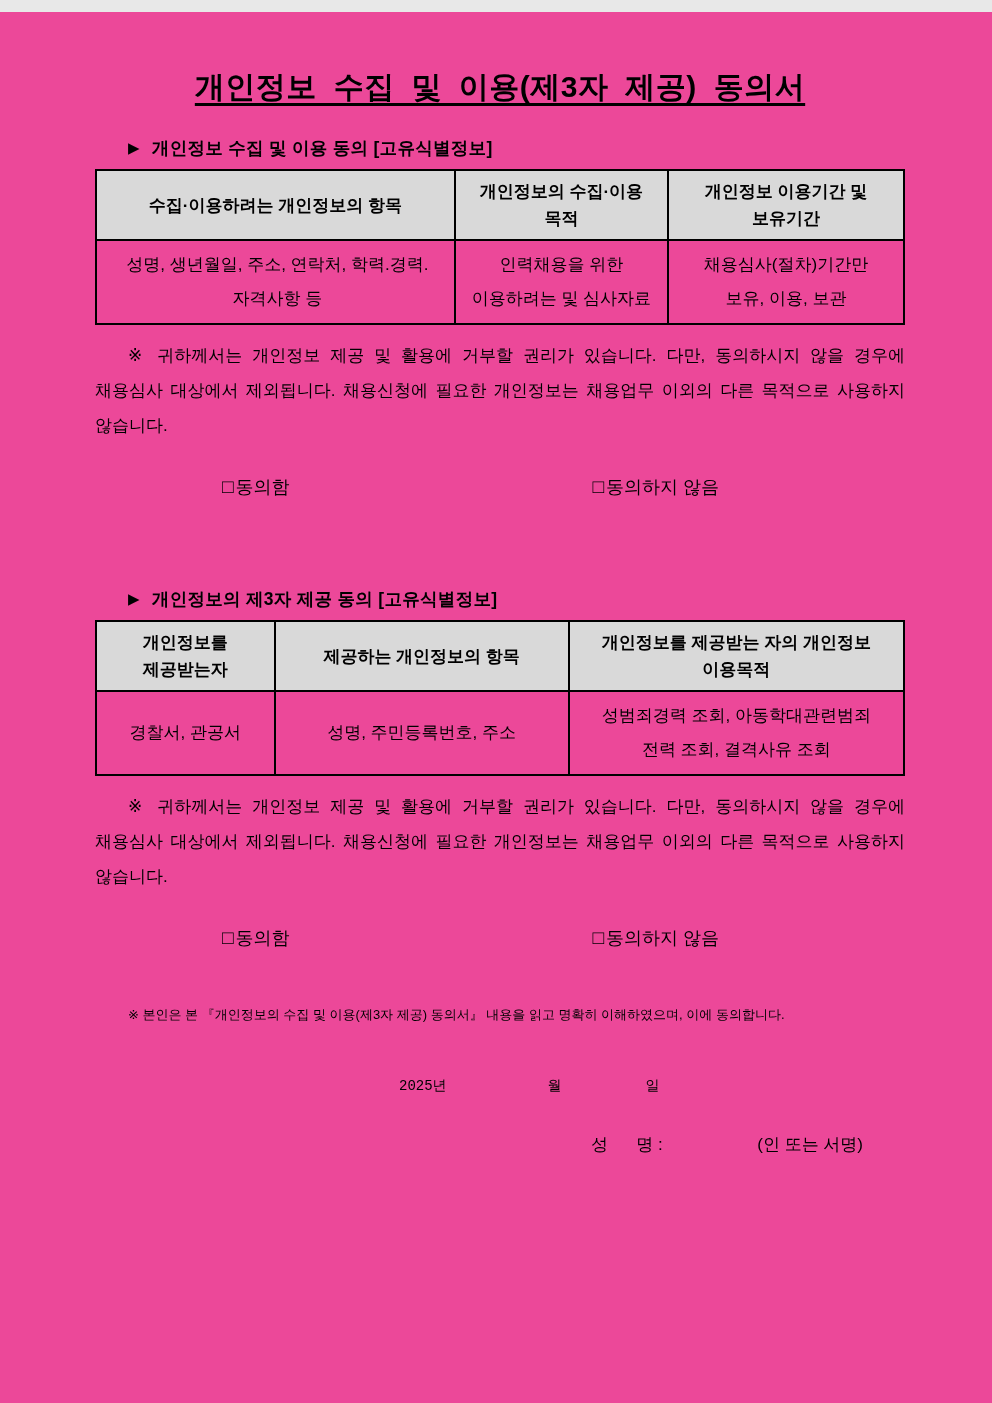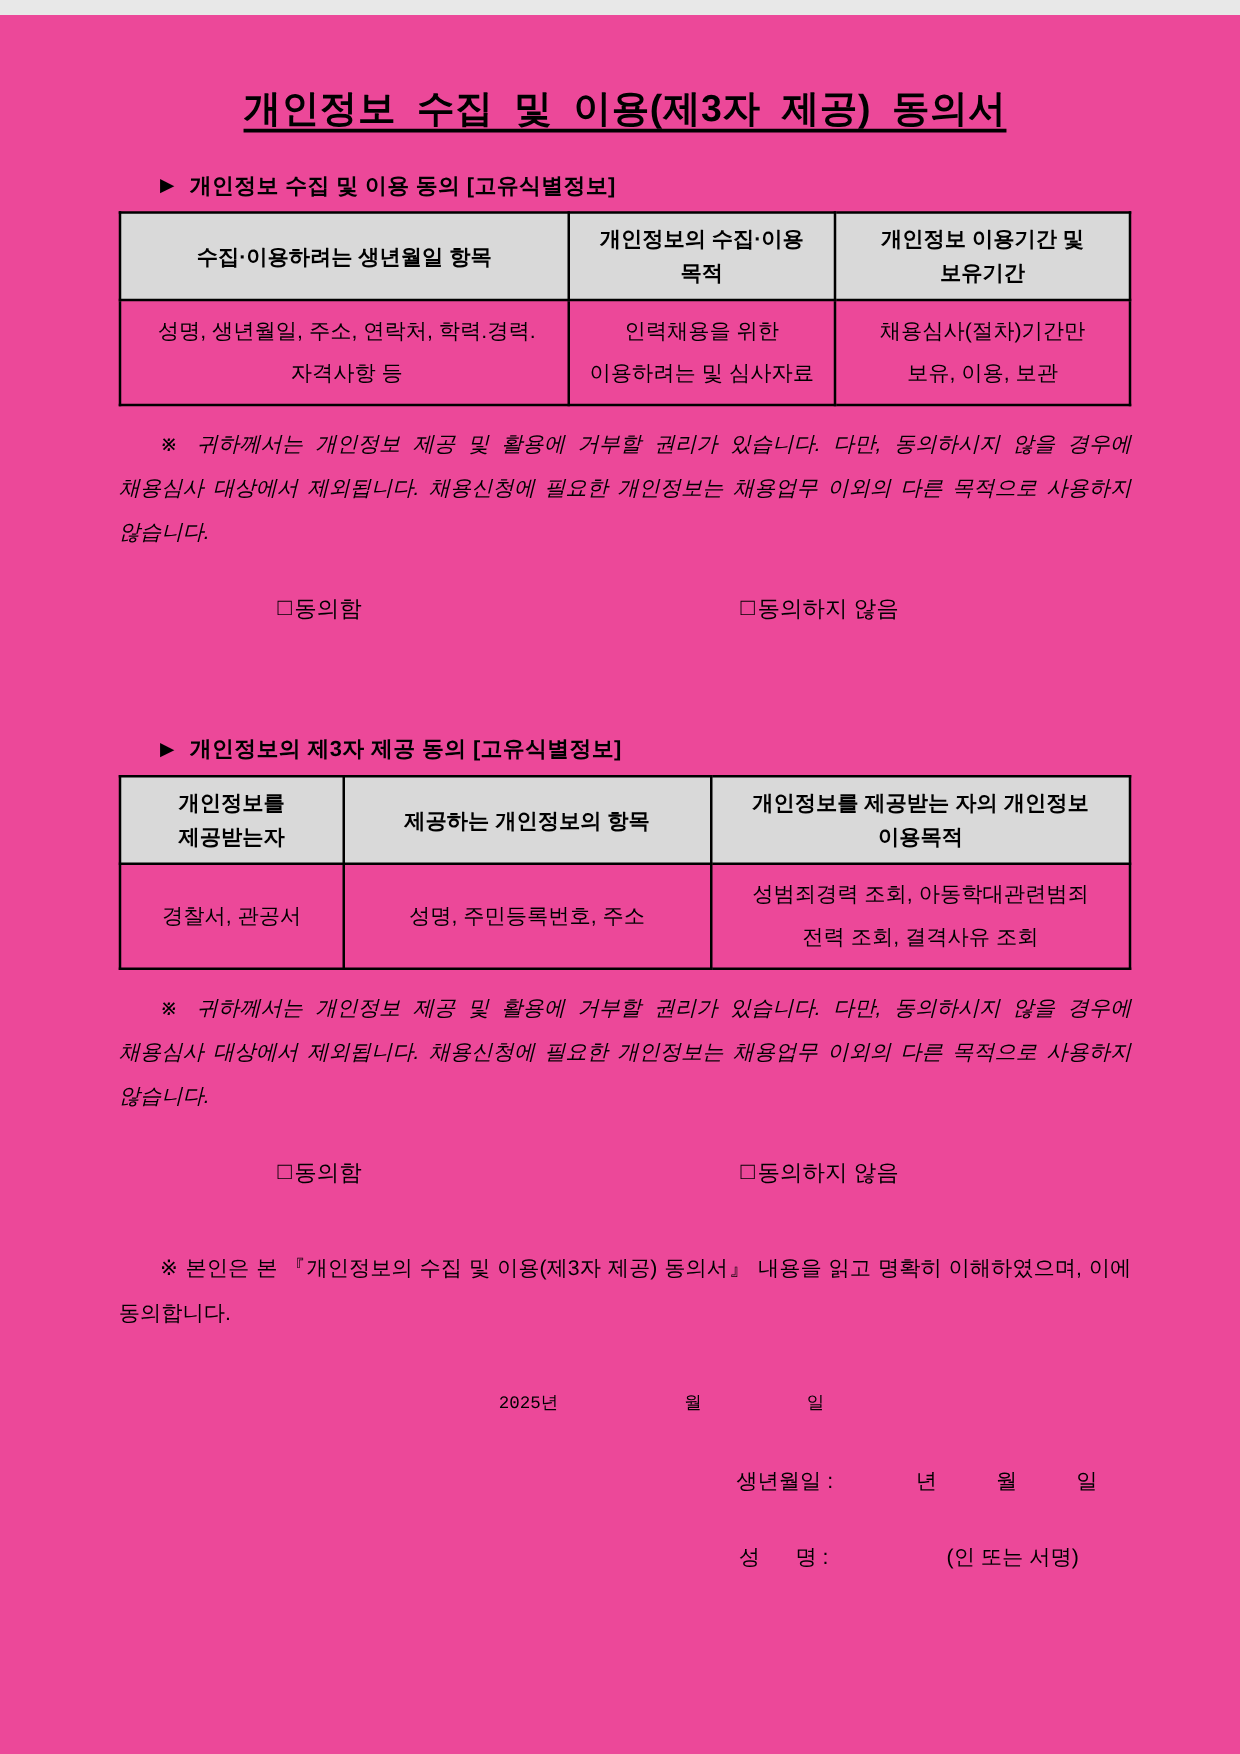--- a/index.html
+++ b/index.html
@@ -78,36 +78,35 @@
   table.t2 col.c2 { width: 36.4%; }
   table.t2 col.c3 { width: 41.5%; }
   table.t2 td { height: 64px; border-radius: 17px; }
   .notice {
     margin-top: 13px;
     font-size: 17px;
     line-height: 35px;
     text-align: justify;
     text-indent: 33px;
     word-break: keep-all;
-    font-style: italic;
   }
   .checkbox-row {
     margin-top: 32px;
     font-size: 18px;
     display: flex;
     align-items: center;
   }
   .checkbox-option { display: inline-flex; align-items: center; cursor: pointer; }
   .checkbox-option.agree { margin-left: 127px; }
   .checkbox-option.disagree { margin-left: 303px; }
   .checkbox-glyph { font-size: 19px; margin-right: 2px; }
   .gap-before-section2 { height: 60px; }
   .closing-statement {
     margin-top: 47px;
-    font-size: 17px;
+    font-size: 13px;
     line-height: 36px;
     text-align: justify;
     text-indent: 33px;
     word-break: keep-all;
   }
   .date-line {
     margin-top: 44px;
     padding-left: 304px;
     font-size: 14px;
     white-space: pre;
@@ -140,21 +139,21 @@
     </div>
 
     <table class="consent-table t1">
       <colgroup>
           <col class="c1">
           <col class="c2">
           <col class="c3">
         </colgroup>
       <thead>
         <tr>
-          <th>수집·이용하려는 생년월일 항목</th>
+          <th>수집·이용하려는 개인정보의 항목</th>
           <th>개인정보의 수집·이용
 목적</th>
           <th>개인정보 이용기간 및
 보유기간</th>
         </tr>
       </thead>
       <tbody>
         <tr>
           <td class="cell-0">성명, 생년월일, 주소, 연락처, 학력.경력.
 자격사항 등</td>
@@ -220,18 +219,17 @@
       <span class="checkbox-option disagree">
         <span class="checkbox-glyph">□</span>
           <span>동의하지 않음</span>
       </span>
     </div>
 
     <p class="closing-statement">※ 본인은 본 『개인정보의 수집 및 이용(제3자 제공) 동의서』 내용을 읽고 명확히 이해하였으며, 이에 동의합니다.</p>
 
     <div class="date-line">2025년            월          일</div>
 
-    <div class="birth-line">생년월일 :              년          월          일</div>
 
     <div class="name-line">성      명 :                    (인 또는 서명)</div>
 
   </div>
 </div>
 
 </body></html>

